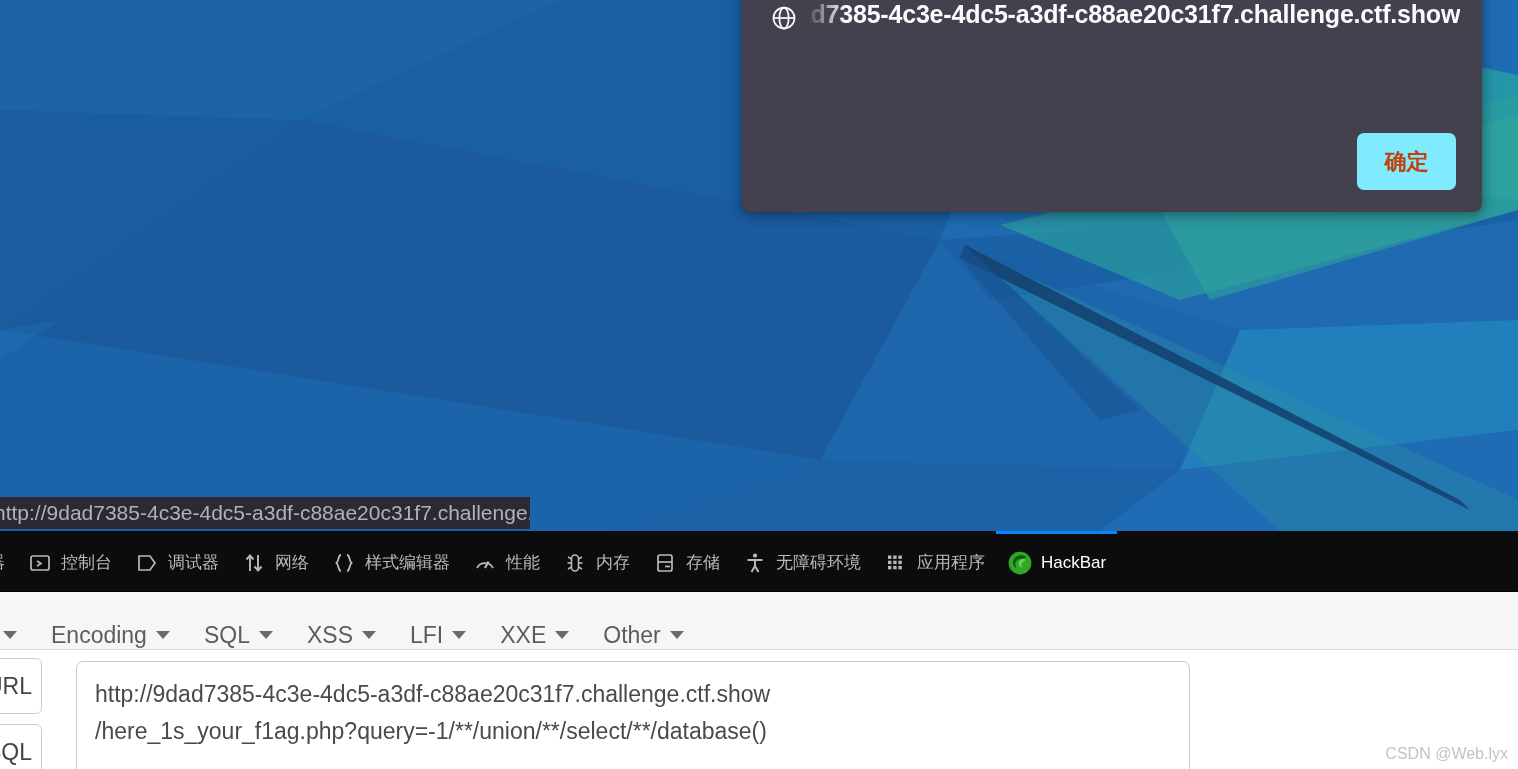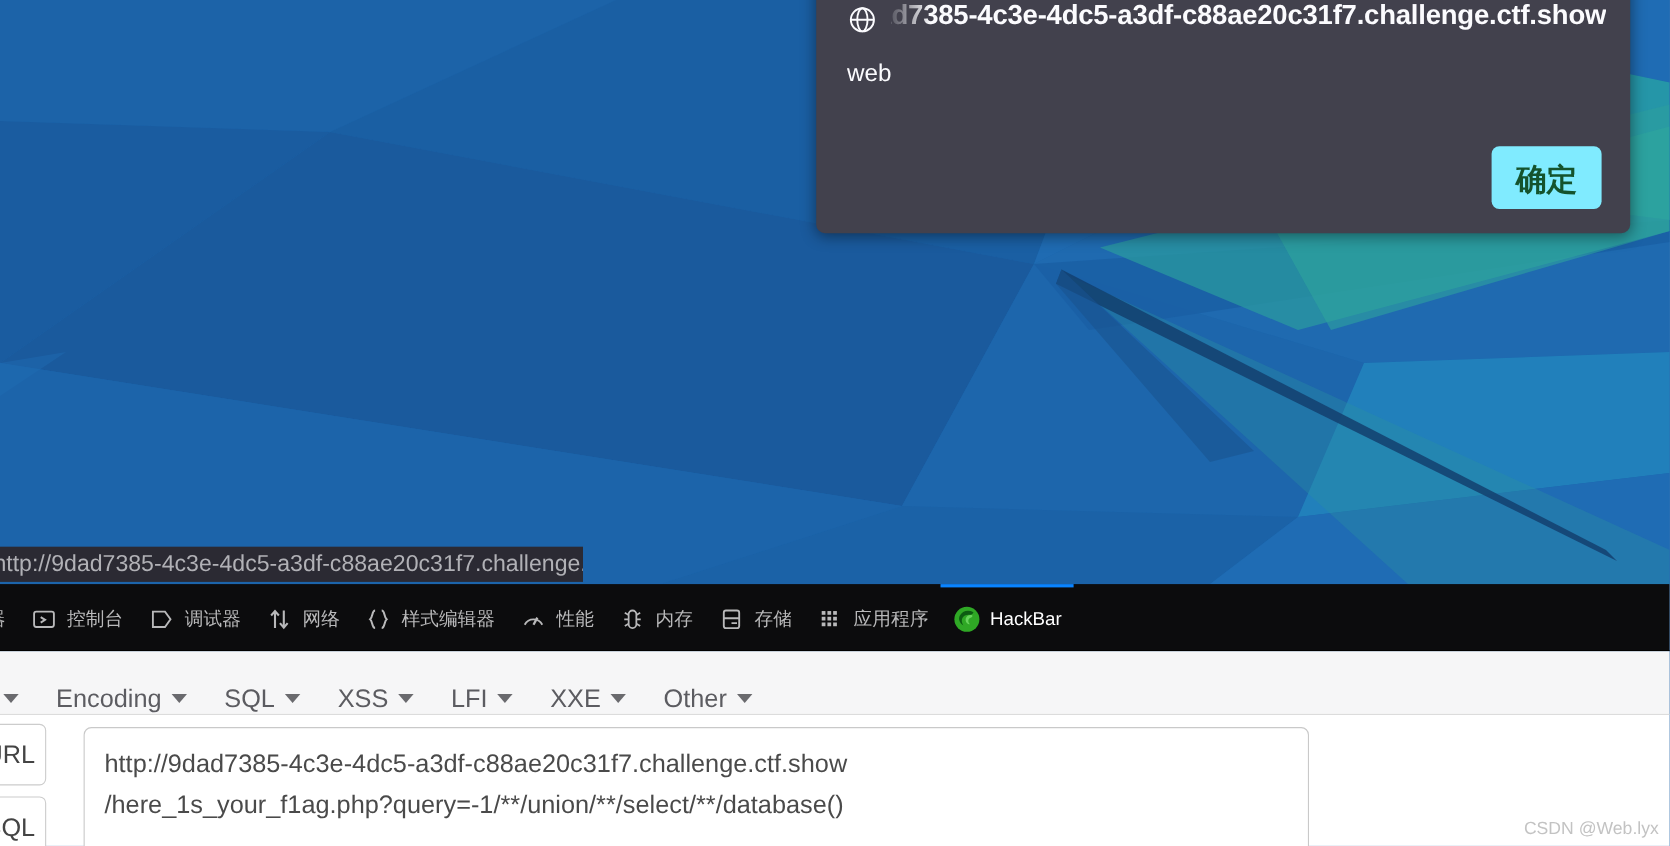--- a/index.html
+++ b/index.html
@@ -75,24 +75,24 @@
     line-height: 26px;
     color: #fbfbfe;
   }
   #dialog-buttons {
     position: absolute;
     right: 26px; bottom: 22px;
     display: flex; gap: 12px;
   }
   #dialog-ok-button {
     background: #80ebff;
-    color: #14532d;
+    color: #c2410c;
     border: none;
     border-radius: 7px;
-    font-size: 28px;
+    font-size: 22px;
     font-weight: bold;
     font-family: "Liberation Sans", sans-serif;
     padding: 12px 22px;
     height: 57px;
     min-width: 99px;
     cursor: pointer;
   }
 
   
   #status-url {
@@ -262,21 +262,20 @@
         <svg width="28" height="28" viewBox="0 0 24 24" fill="none" stroke="#fbfbfe" stroke-width="1.5">
           <circle cx="12" cy="12" r="9"></circle>
           <ellipse cx="12" cy="12" rx="4" ry="9"></ellipse>
           <line x1="3" y1="12" x2="21" y2="12"></line>
         </svg>
       </span>
       <div id="dialog-title-wrap">
         <div id="dialog-title">9dad7385-4c3e-4dc5-a3df-c88ae20c31f7.challenge.ctf.show</div>
       </div>
     </div>
-    <div id="dialog-message">web</div>
     <div id="dialog-buttons">
       <button id="dialog-ok-button">确定</button>
     </div>
   </div>
 
   <div id="status-url">
     <span>http://9dad7385-4c3e-4dc5-a3df-c88ae20c31f7.challenge.ctf.show</span>
   </div>
 
   <div id="devtools-toolbar">
@@ -355,20 +354,32 @@
       <span class="dt-icon">
         <svg width="24" height="24" viewBox="0 0 24 24" fill="none" stroke="#b9b9ba" stroke-width="1.7">
           <rect x="5" y="4" width="14" height="16" rx="2"></rect>
           <line x1="5" y1="11" x2="19" y2="11"></line>
           <line x1="12" y1="15.5" x2="17" y2="15.5"></line>
         </svg>
       </span>
       <span>存储</span>
     </div>
 
+    <div class="dt-tab">
+      <span class="dt-icon">
+        <svg width="24" height="24" viewBox="0 0 24 24" fill="none" stroke="#b9b9ba" stroke-width="2">
+          <circle cx="12" cy="4.6" r="2.1" fill="#b9b9ba" stroke="none"></circle>
+          <line x1="4.5" y1="9" x2="19.5" y2="9"></line>
+          <line x1="12" y1="9" x2="12" y2="15"></line>
+          <line x1="12" y1="15" x2="8.5" y2="21"></line>
+          <line x1="12" y1="15" x2="15.5" y2="21"></line>
+        </svg>
+      </span>
+      <span>无障碍环境</span>
+    </div>
 
     <div class="dt-tab">
       <span class="dt-icon">
         <svg width="24" height="24" viewBox="0 0 24 24" fill="#b9b9ba">
           <rect x="4" y="4.5" width="3.4" height="3.4"></rect>
             <rect x="9.2" y="4.5" width="3.4" height="3.4"></rect>
             <rect x="14.4" y="4.5" width="3.4" height="3.4"></rect>
           <rect x="4" y="9.7" width="3.4" height="3.4"></rect>
             <rect x="9.2" y="9.7" width="3.4" height="3.4"></rect>
             <rect x="14.4" y="9.7" width="3.4" height="3.4"></rect>

